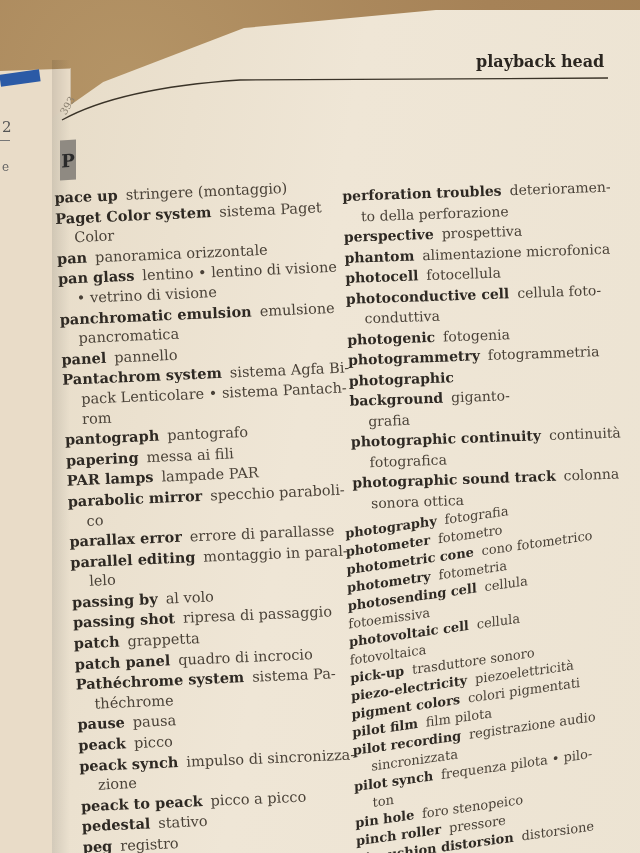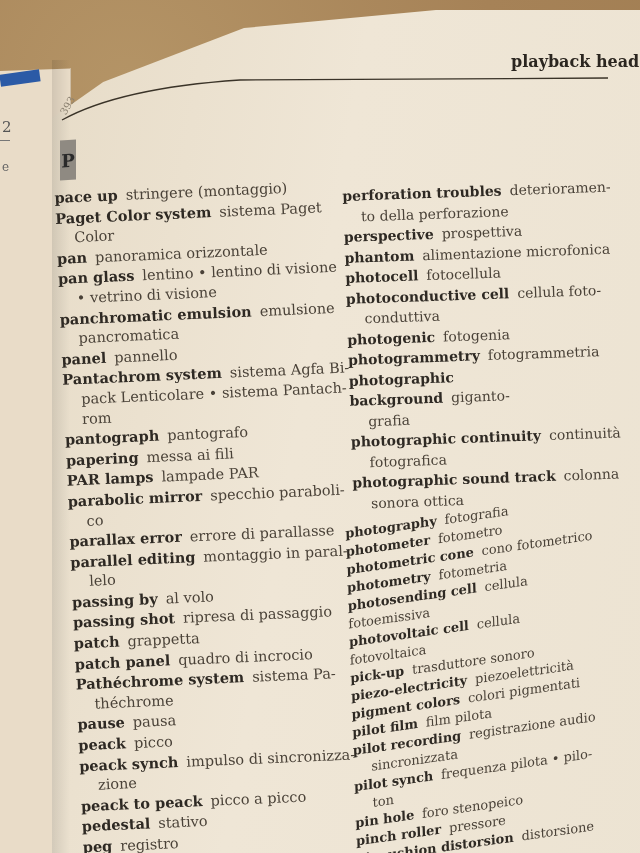--- a/index.html
+++ b/index.html
@@ -33,21 +33,21 @@
   .page {
     position:absolute; left:52px; top:10px; width:640px; height:900px;
     background:linear-gradient(100deg,#e7dcc8 0%,#efe6d6 40%,#ece3d2 100%);
     clip-path: polygon(8% 8%, 30% 2%, 60% 0%, 100% 0%, 100% 40%, 93% 100%, 0% 100%, 0% 12%);
   }
   .page-shadow {
     position:absolute; left:52px; top:60px; width:18px; height:800px;
     background:linear-gradient(90deg, rgba(0,0,0,0.10), rgba(0,0,0,0));
   }
   .running-head {
-    position:absolute; left:511px; top:52px;
+    position:absolute; left:476px; top:52px;
     font-weight:bold; font-size:16px; color:#2b2620;
   }
   .head-rule {
     position:absolute; left:60px; top:70px; width:560px; height:60px;
   }
   .page-num { position:absolute; left:58px; top:100px; font-size:10px; color:#8a8070; transform:rotate(-60deg); }
   .letter-tab {
     position:absolute; left:60px; top:140px; width:16px; height:40px;
     background:#8f8a82; color:#2a2a2a; font-weight:bold; font-size:18px;
     display:flex; align-items:center; justify-content:center;

